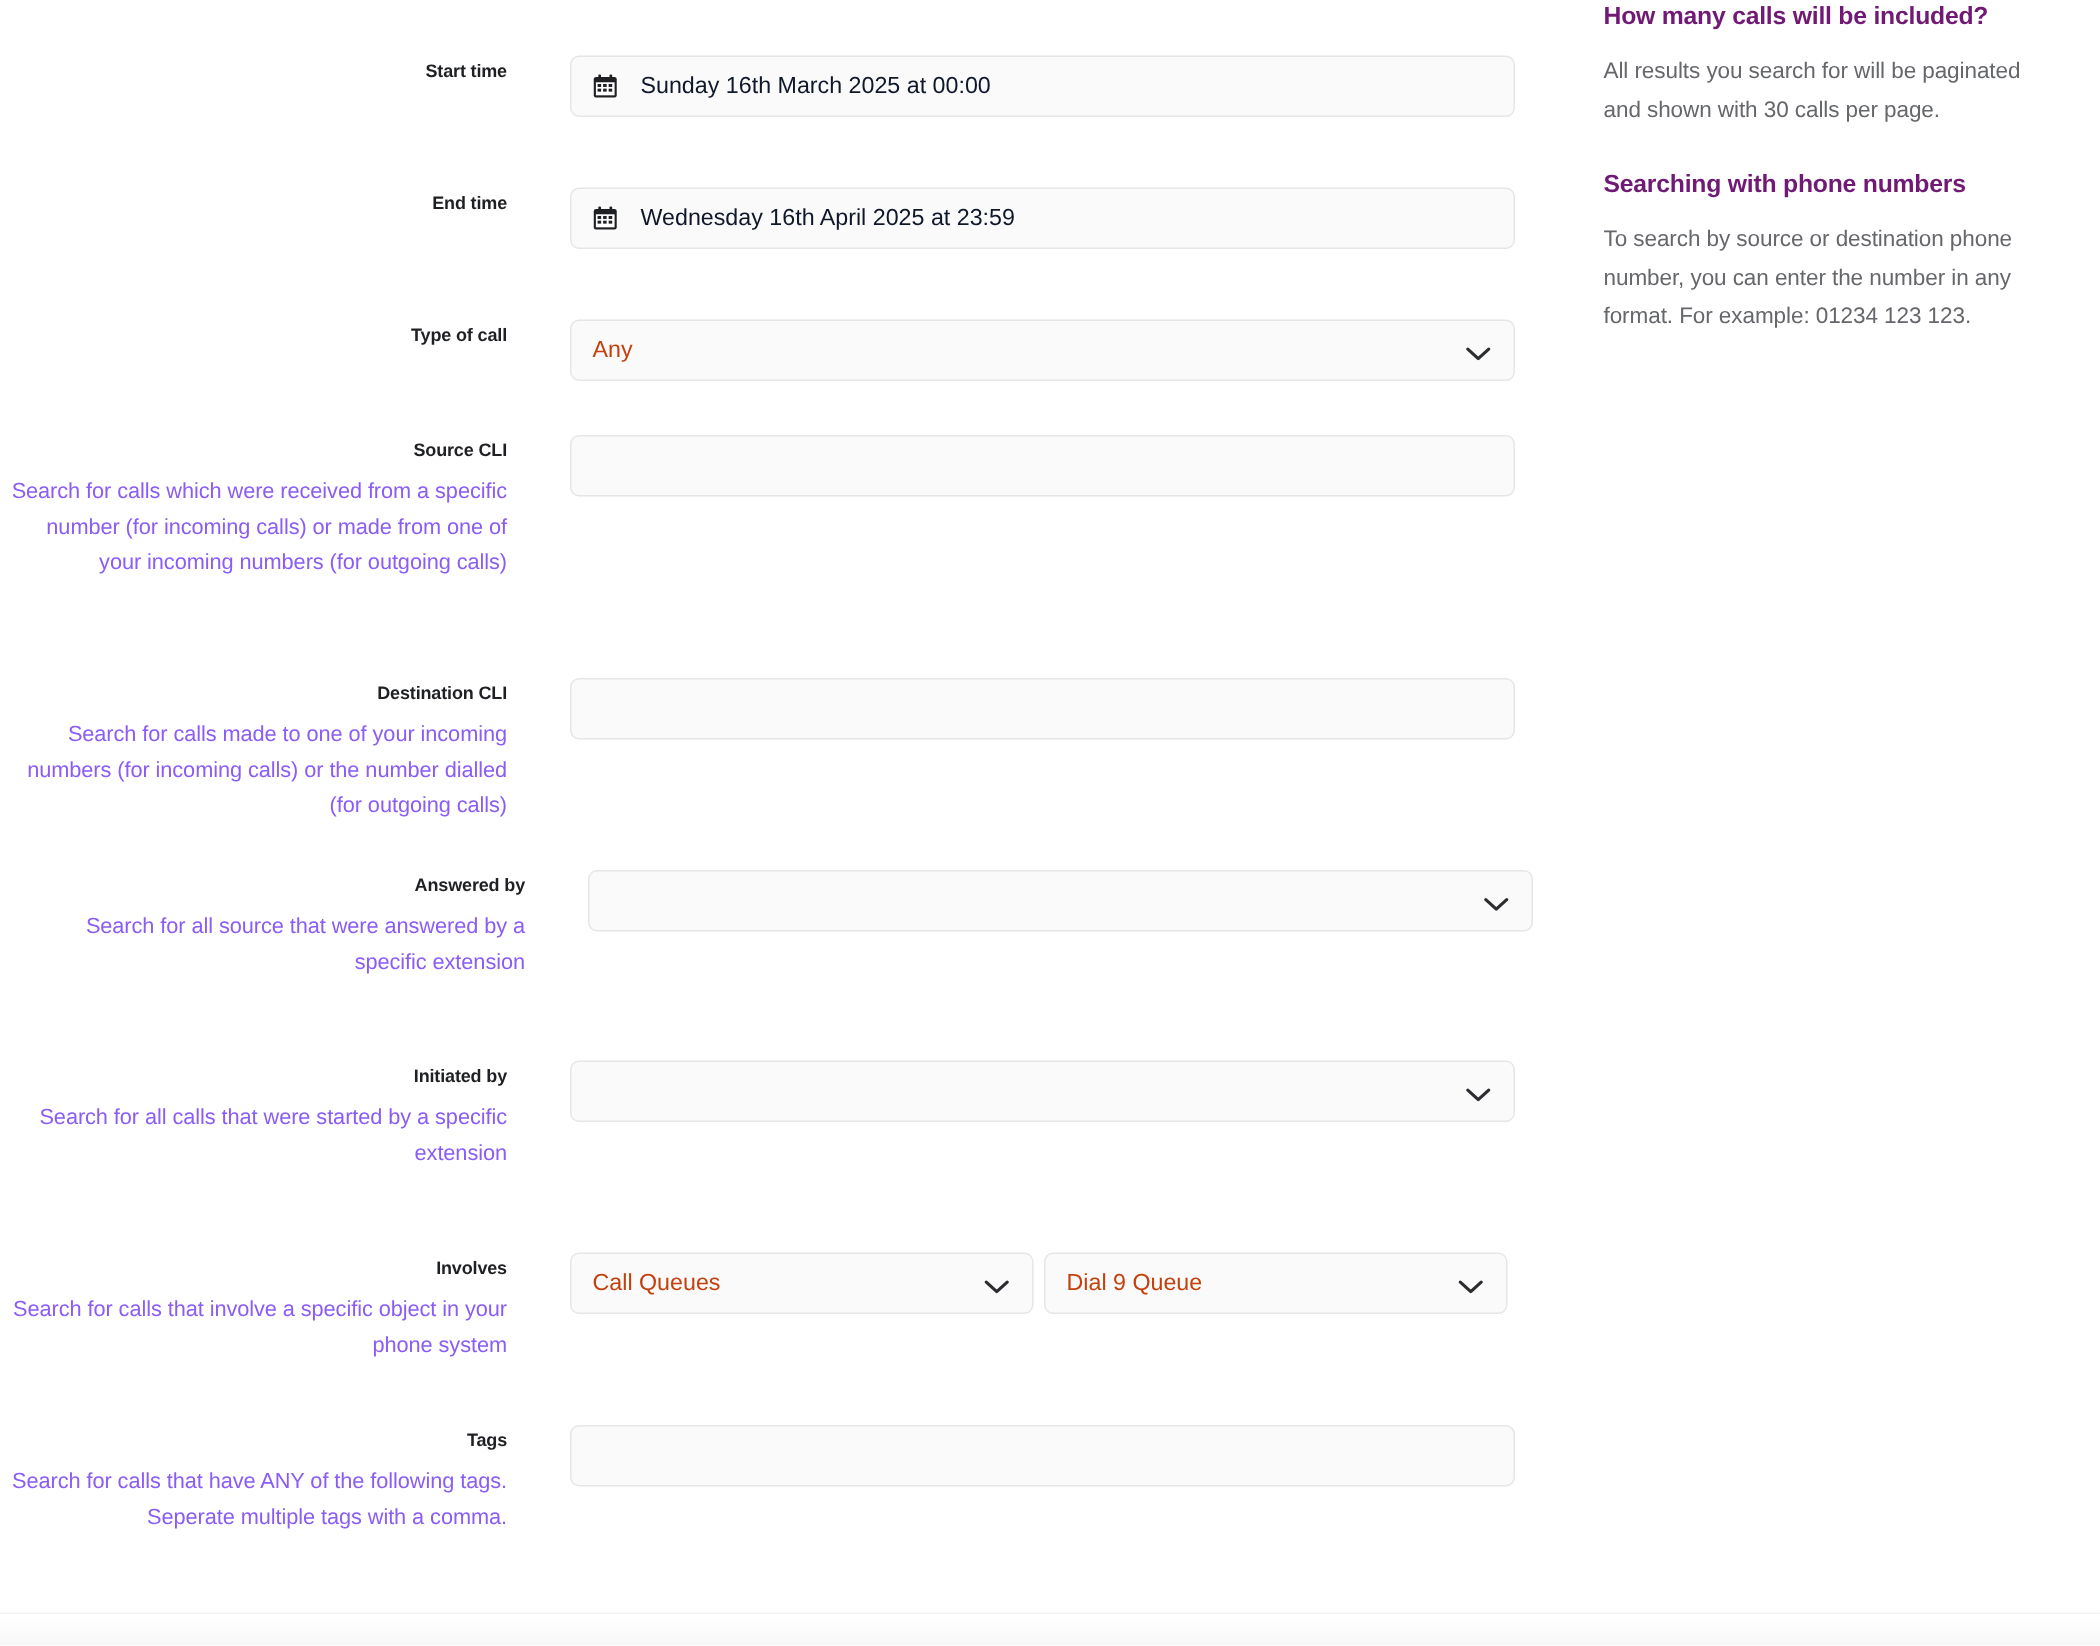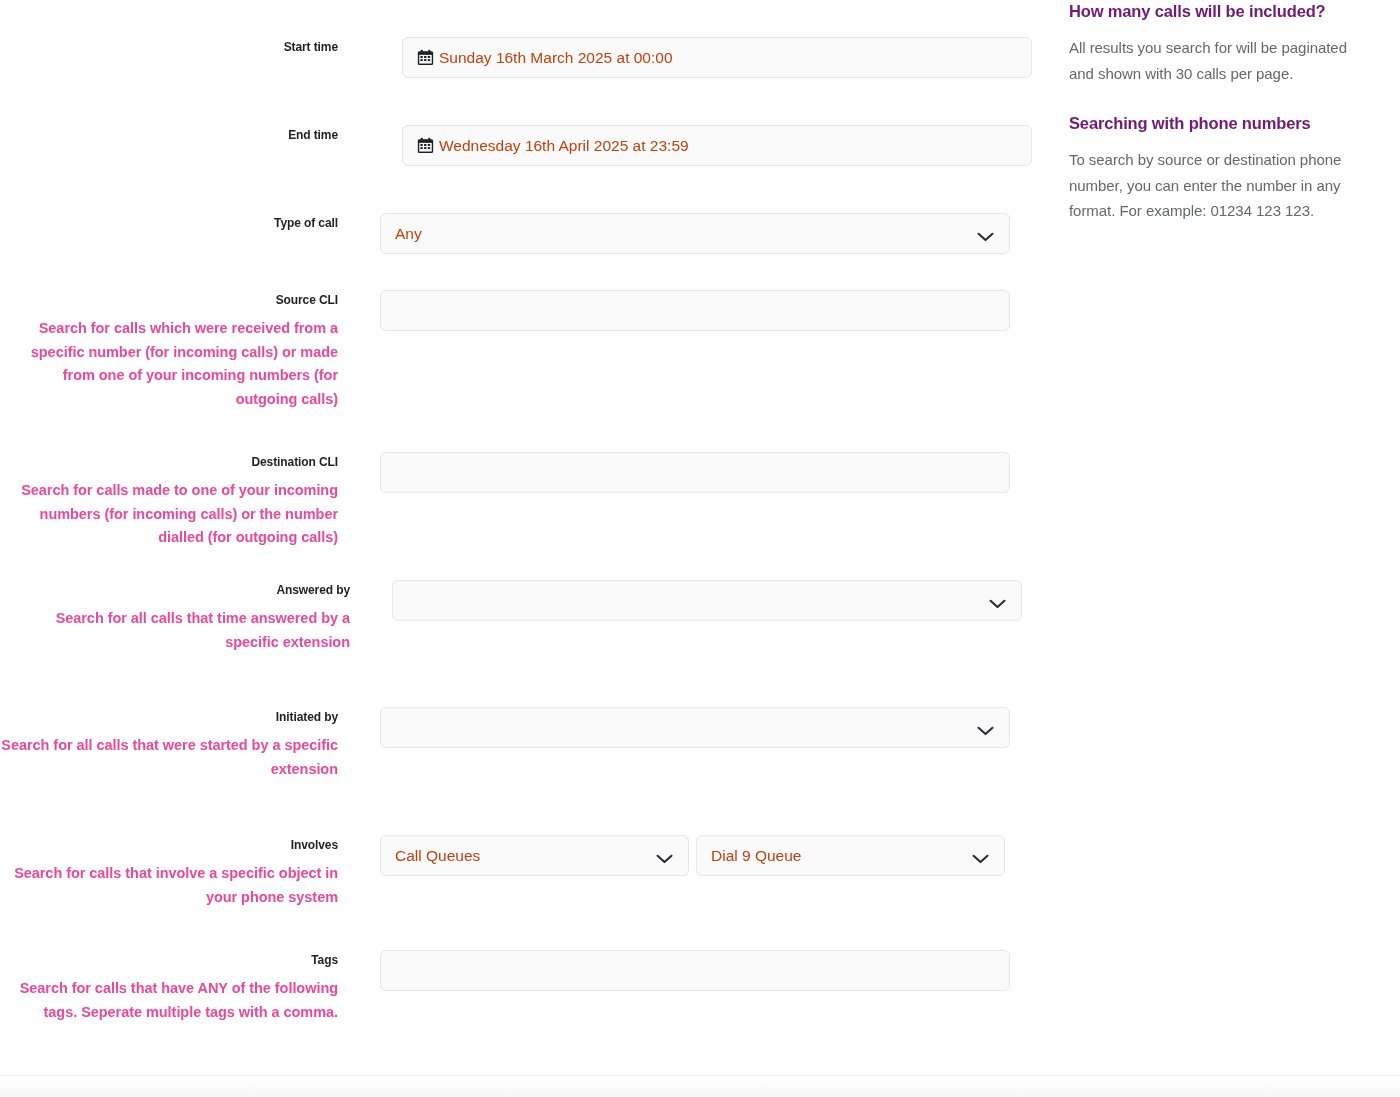--- a/index.html
+++ b/index.html
@@ -42,46 +42,44 @@
   }
   .label {
     font-size: 12px;
     font-weight: bold;
     color: #1f2023;
     line-height: 20px;
     letter-spacing: -0.1px;
   }
   .hint {
     font-size: 14.5px;
-    color: #ec4899;
+    color: #8b5cf6;
     line-height: 23.5px;
     margin-top: 7px;
     letter-spacing: -0.05px;
-    font-weight: bold;
   }
   .field-col {
     flex: 1 1 auto;
     padding-left: 42px;
   }
   .control {
     width: 630px;
     height: 41px;
     background: #fafafa;
     border: 1px solid #e6e6e8;
     border-radius: 6px;
     display: flex;
     align-items: center;
     padding: 0 14px;
     font-size: 15.5px;
     color: #2b2f45;
   }
   .control.date {
-    gap: 5px;
-    color: #c2410c;
-    margin-left: 22px;
+    gap: 15px;
+    color: #0f172a;
   }
   .control.date .cal-icon {
     display: inline-flex;
     width: 17px; height: 17px;
     flex: 0 0 17px;
     position: relative;
     top: 0px;
   }
   .control.select {
     position: relative;
@@ -212,21 +210,21 @@
           <div class="label">Destination CLI</div>
           <div class="hint">Search for calls made to one of your incoming numbers (for incoming calls) or the number dialled (for outgoing calls)</div>
         </div>
         <div class="field-col">
           <input class="control input" type="text" placeholder="" style="">
         </div>
       </div>
       <div class="row" style="position: absolute; top: 580px; left: 0px; width: 1040px; padding-left: 12px;">
         <div class="label-col">
           <div class="label">Answered by</div>
-          <div class="hint">Search for all calls that time answered by a specific extension</div>
+          <div class="hint">Search for all source that were answered by a specific extension</div>
         </div>
         <div class="field-col">
           <div class="control select">
             <span></span>
             <span class="chev">
   <svg viewBox="0 0 20 12" width="17" height="11">
     <path d="M1.8 2.2 L10 9.6 L18.2 2.2" fill="none" stroke="#2b2d31" stroke-width="2.5" stroke-linecap="round" stroke-linejoin="round"></path>
   </svg>
 </span>
           </div>

